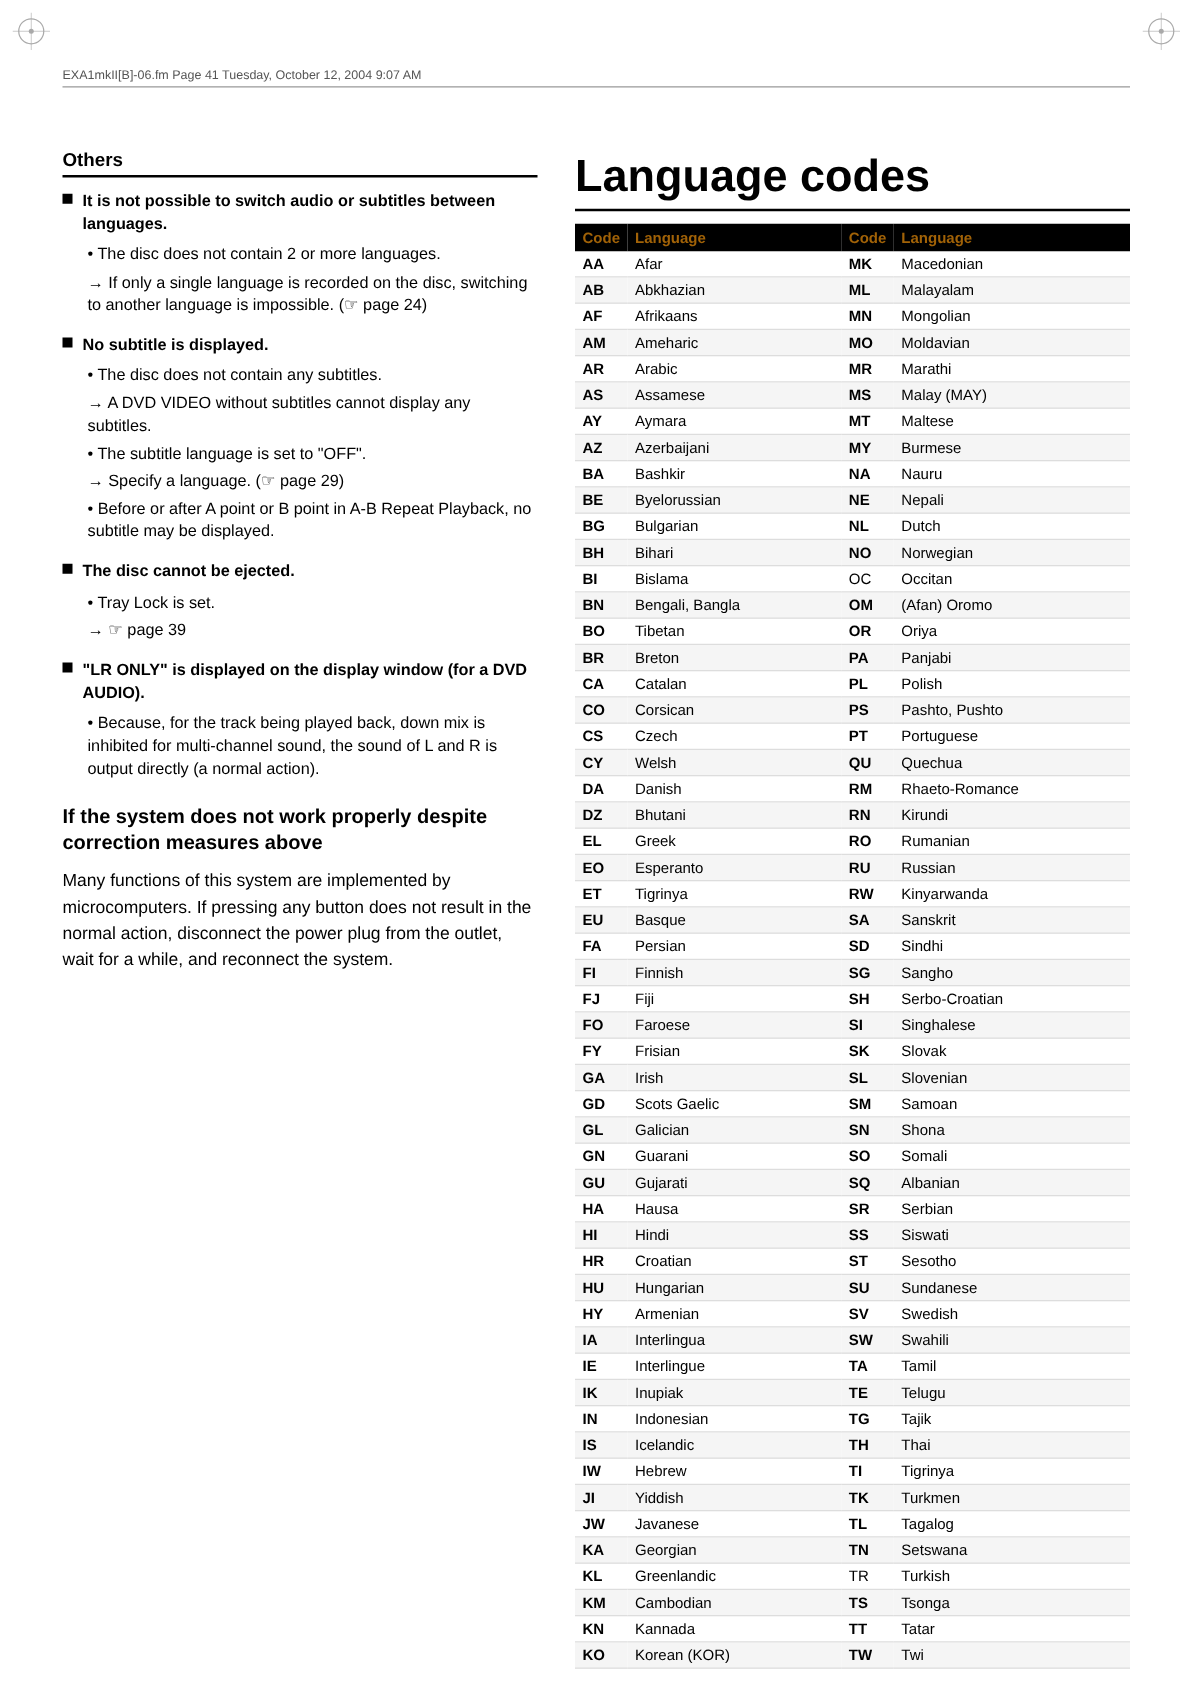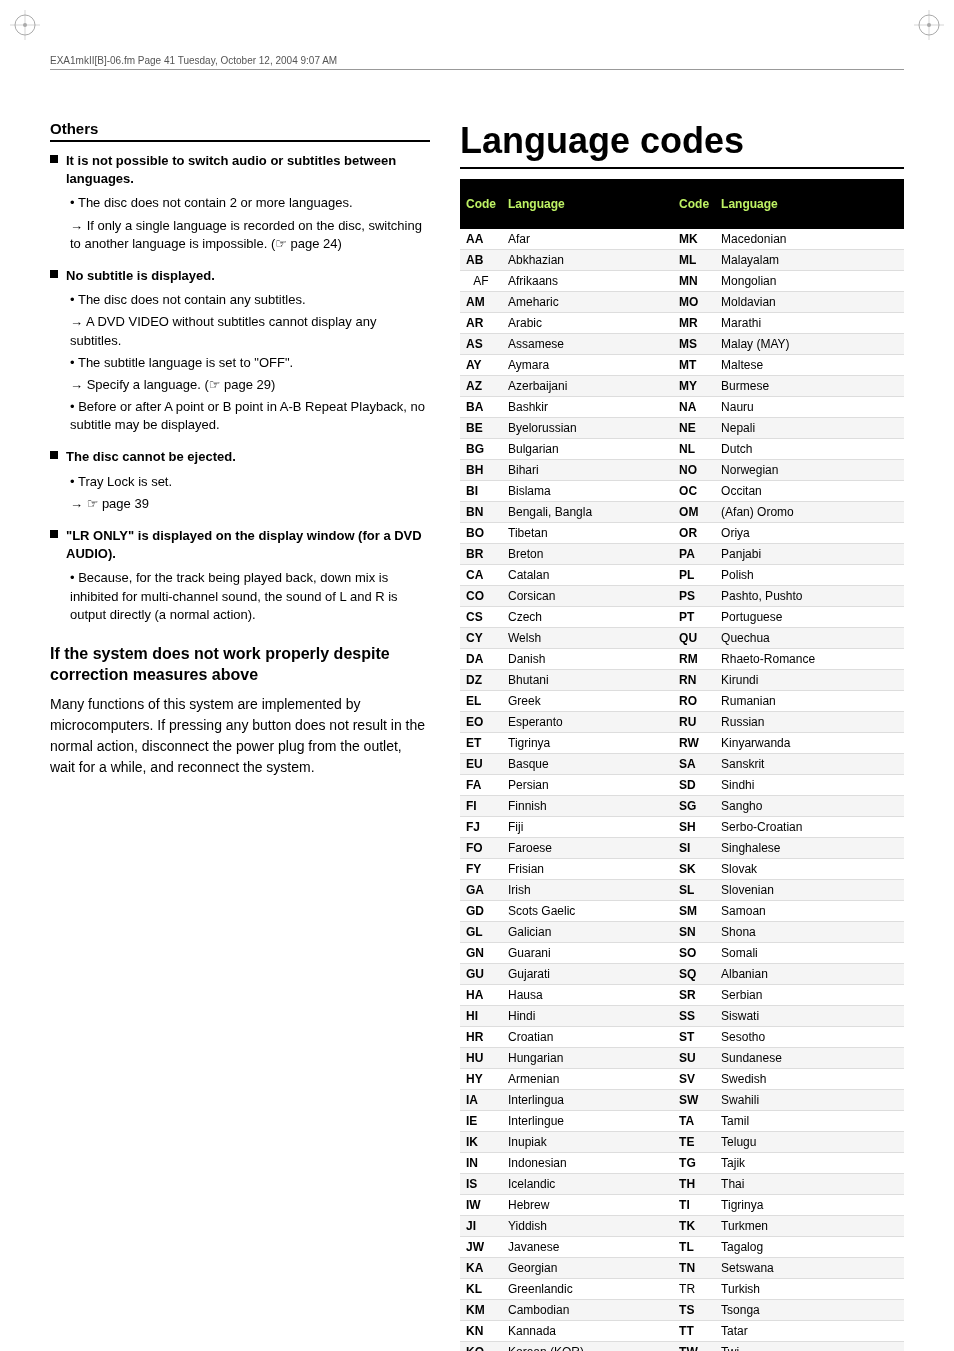--- a/index.html
+++ b/index.html
@@ -139,22 +139,22 @@
     }
 
     
     .lang-table {
       width: 100%;
       border-collapse: collapse;
       font-size: 12px;
     }
     .lang-table th {
       background: #000;
-      color: #bef264;
-      padding: 18px 6px;
+      color: #a16207;
+      padding: 4px 6px;
       text-align: left;
       font-weight: bold;
       font-size: 12px;
     }
     .lang-table td {
       padding: 1px 6px;
       border-bottom: 1px solid #ddd;
       line-height: 1.5;
     }
     .lang-table tr:nth-child(even) td {
@@ -266,21 +266,21 @@
               <td style="font-weight: bold; width: 40px;">MK</td>
               <td>Macedonian</td>
             </tr>
             <tr>
               <td style="font-weight: bold; width: 40px;">AB</td>
               <td>Abkhazian</td>
               <td style="font-weight: bold; width: 40px;">ML</td>
               <td>Malayalam</td>
             </tr>
             <tr>
-              <td style="font-weight: normal; width: 40px; text-align: center;">AF</td>
+              <td style="font-weight: bold; width: 40px;">AF</td>
               <td>Afrikaans</td>
               <td style="font-weight: bold; width: 40px;">MN</td>
               <td>Mongolian</td>
             </tr>
             <tr>
               <td style="font-weight: bold; width: 40px;">AM</td>
               <td>Ameharic</td>
               <td style="font-weight: bold; width: 40px;">MO</td>
               <td>Moldavian</td>
             </tr>
@@ -328,21 +328,21 @@
             </tr>
             <tr>
               <td style="font-weight: bold; width: 40px;">BH</td>
               <td>Bihari</td>
               <td style="font-weight: bold; width: 40px;">NO</td>
               <td>Norwegian</td>
             </tr>
             <tr>
               <td style="font-weight: bold; width: 40px;">BI</td>
               <td>Bislama</td>
-              <td style="font-weight: bold; width: 40px; margin-left: 14px;">OC</td>
+              <td style="font-weight: normal; width: 40px; margin-left: 14px;">OC</td>
               <td>Occitan</td>
             </tr>
             <tr>
               <td style="font-weight: bold; width: 40px;">BN</td>
               <td>Bengali, Bangla</td>
               <td style="font-weight: bold; width: 40px;">OM</td>
               <td>(Afan) Oromo</td>
             </tr>
             <tr>
               <td style="font-weight: bold; width: 40px;">BO</td>

